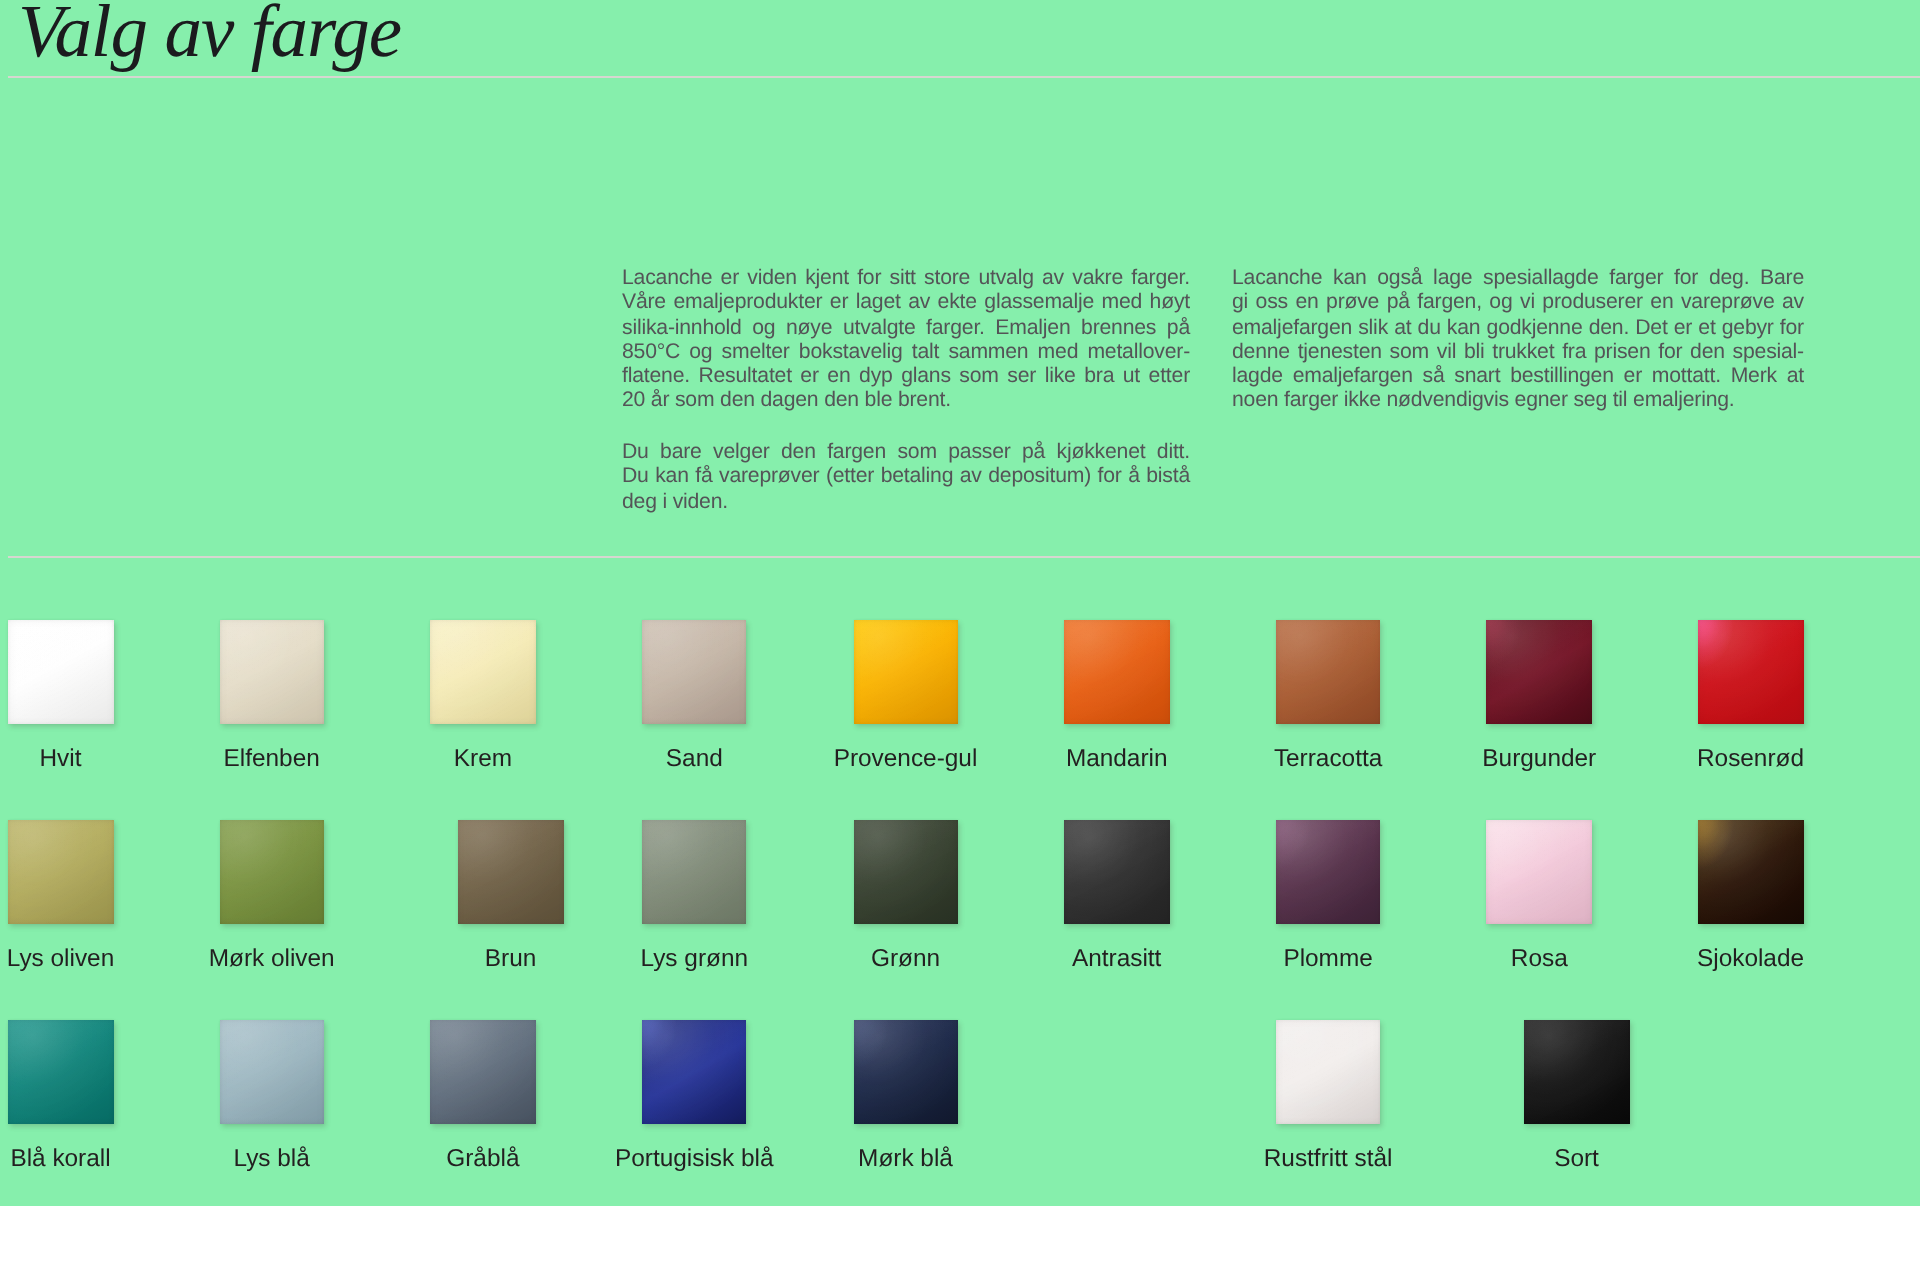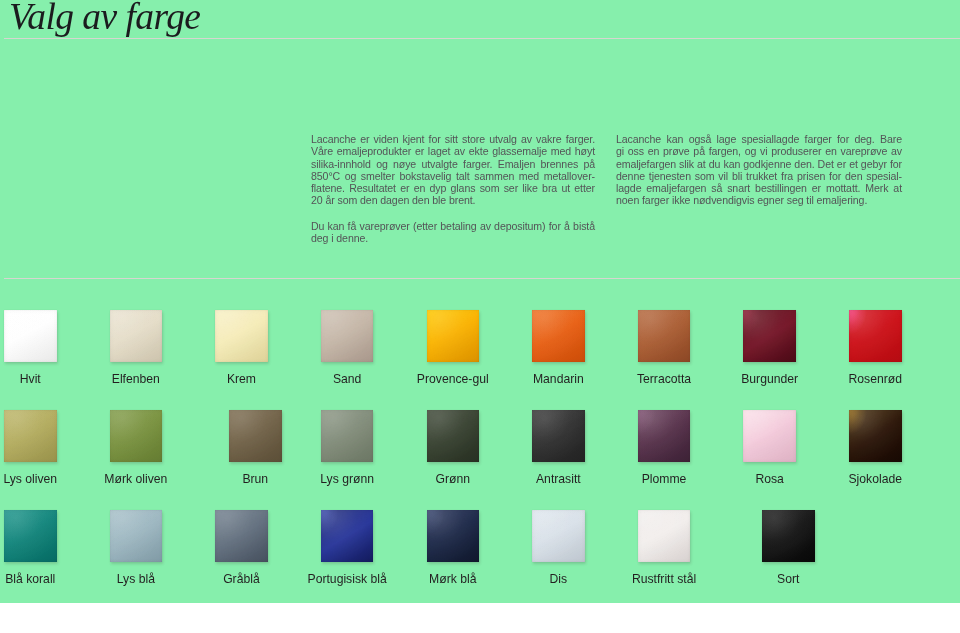--- a/index.html
+++ b/index.html
@@ -44,22 +44,23 @@
   <div class="col left">
     <p class="para">
       <span class="tline">Lacanche er viden kjent for sitt store utvalg av vakre farger.</span>
       <span class="tline">Våre emaljeprodukter er laget av ekte glassemalje med høyt</span>
       <span class="tline">silika-innhold og nøye utvalgte farger. Emaljen brennes på</span>
       <span class="tline">850°C og smelter bokstavelig talt sammen med metallover-</span>
       <span class="tline">flatene. Resultatet er en dyp glans som ser like bra ut etter</span>
       <span class="tline last">20 år som den dagen den ble brent.</span>
     </p>
     <p class="para">
+      <span class="tline">Du bare velger den fargen som passer på kjøkkenet ditt.</span>
       <span class="tline">Du kan få vareprøver (etter betaling av depositum) for å bistå</span>
-      <span class="tline last">deg i denne.</span>
+      <span class="tline last">deg i viden.</span>
     </p>
   </div>
   <div class="col right">
     <p class="para">
       <span class="tline">Lacanche kan også lage spesiallagde farger for deg. Bare</span>
       <span class="tline">gi oss en prøve på fargen, og vi produserer en vareprøve av</span>
       <span class="tline">emaljefargen slik at du kan godkjenne den. Det er et gebyr for</span>
       <span class="tline">denne tjenesten som vil bli trukket fra prisen for den spesial-</span>
       <span class="tline">lagde emaljefargen så snart bestillingen er mottatt. Merk at</span>
       <span class="tline last">noen farger ikke nødvendigvis egner seg til emaljering.</span>
@@ -151,24 +152,20 @@
       <div class="lbl">Gråblå</div>
     </div>
     <div class="cell" style="left:320.9px;top:509.5px">
       <div class="sw" style="background-image: radial-gradient(58% 85% at 2% 0%, rgb(63, 79, 174) 0%, rgba(63, 79, 174, 0.733) 18%, rgba(63, 79, 174, 0.333) 34%, rgba(0, 0, 0, 0) 55%), linear-gradient(148deg, rgb(31, 42, 120) 0%, rgb(39, 53, 154) 50%, rgb(20, 29, 99) 100%);"></div>
       <div class="lbl">Portugisisk blå</div>
     </div>
     <div class="cell" style="left:426.5px;top:509.5px">
       <div class="sw" style="background-image: radial-gradient(58% 85% at 2% 0%, rgb(57, 71, 110) 0%, rgba(57, 71, 110, 0.733) 18%, rgba(57, 71, 110, 0.333) 34%, rgba(0, 0, 0, 0) 55%), linear-gradient(148deg, rgb(38, 50, 90) 0%, rgb(27, 39, 70) 50%, rgb(18, 26, 48) 100%);"></div>
       <div class="lbl">Mørk blå</div>
     </div>
-    <div class="cell" style="left:532.1px;top:509.5px">
-      <div class="sw" style="background-image: linear-gradient(148deg, rgb(224, 231, 238) 0%, rgb(216, 224, 232) 50%, rgb(204, 213, 222) 100%);"></div>
-      <div class="lbl">Dis</div>
-    </div>
     <div class="cell" style="left:637.8px;top:509.5px">
       <div class="sw" style="background-image: linear-gradient(148deg, rgb(242, 238, 237) 0%, rgb(242, 238, 236) 50%, rgb(232, 225, 223) 100%);"></div>
       <div class="lbl">Rustfritt stål</div>
     </div>
     <div class="cell" style="left:762px;top:509.5px">
       <div class="sw" style="background-image: linear-gradient(148deg, rgb(29, 29, 29) 0%, rgb(20, 20, 20) 50%, rgb(9, 9, 9) 100%);"></div>
       <div class="lbl">Sort</div>
     </div>
   </div>
   <div class="pageno">14</div>

